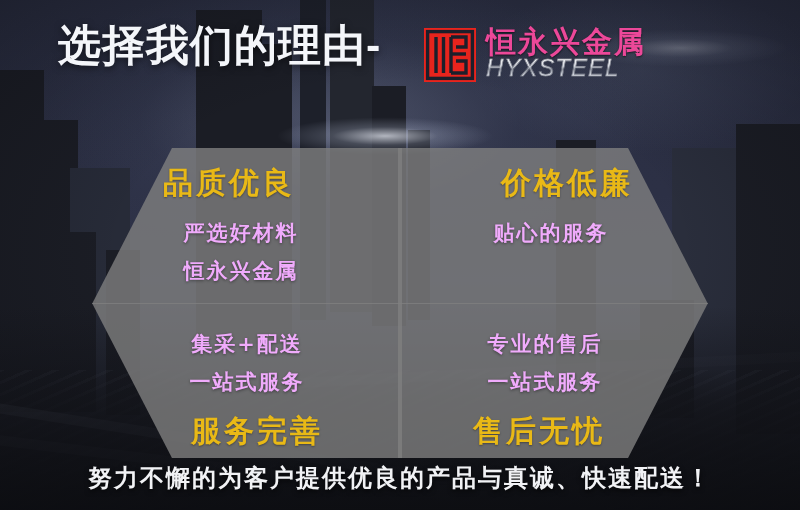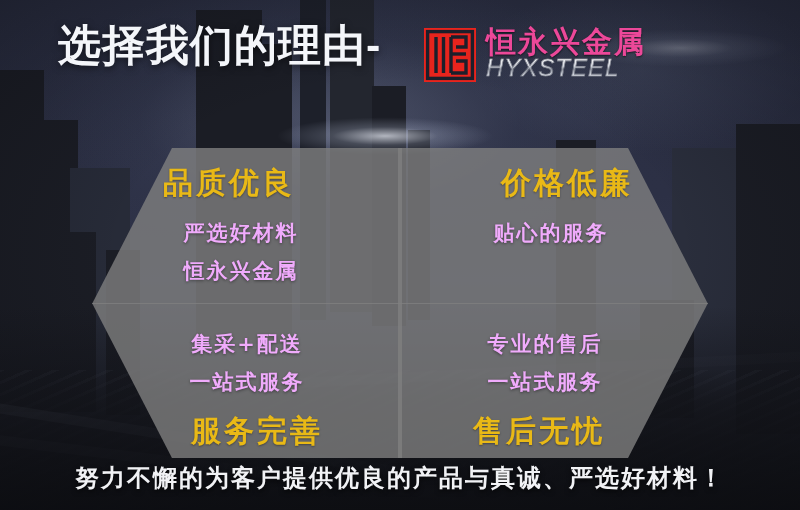--- a/index.html
+++ b/index.html
@@ -257,15 +257,15 @@
     <div class="panel p-br">
       <div class="panel-inner">
         <div class="line-cn l1">专业的售后</div>
         <div class="line-cn l2">一站式服务</div>
         <div class="head-cn">售后无忧</div>
       </div>
     </div>
 
   </div>
 
-  <div class="footer">努力不懈的为客户提供优良的产品与真诚、严选好材料！</div>
+  <div class="footer">努力不懈的为客户提供优良的产品与真诚、快速配送！</div>
 
 </div>
 
 </body></html>

